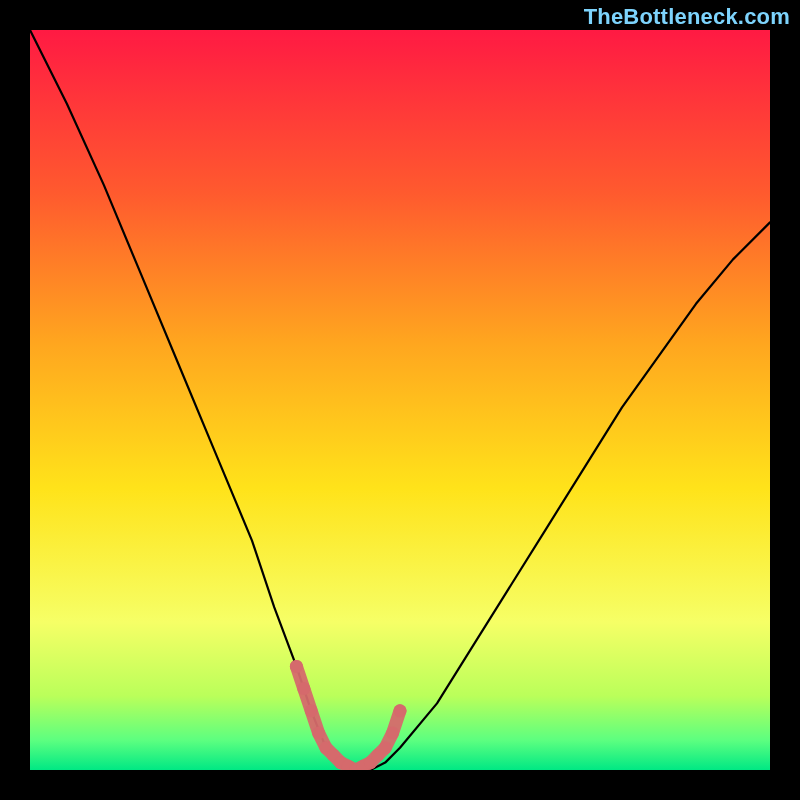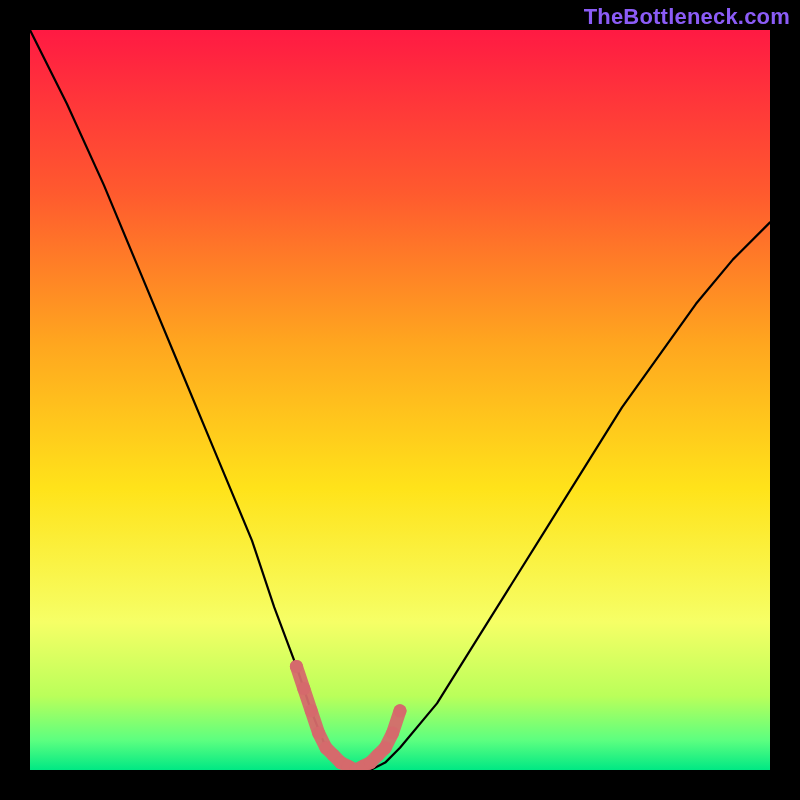--- a/index.html
+++ b/index.html
@@ -28,21 +28,21 @@
     width: 740px;
     height: 740px;
   }
   .watermark {
     position: absolute;
     top: 4px;
     right: 10px;
     font-family: Arial, Helvetica, sans-serif;
     font-size: 22px;
     font-weight: 600;
-    color: #8b5cf6;
+    color: #7dd3fc;
     letter-spacing: 0.2px;
     user-select: none;
   }
 </style>
 </head>
 <body>
 
 <div class="frame">
   <div class="plot">
     <svg viewBox="0 0 740 740" preserveAspectRatio="none">

